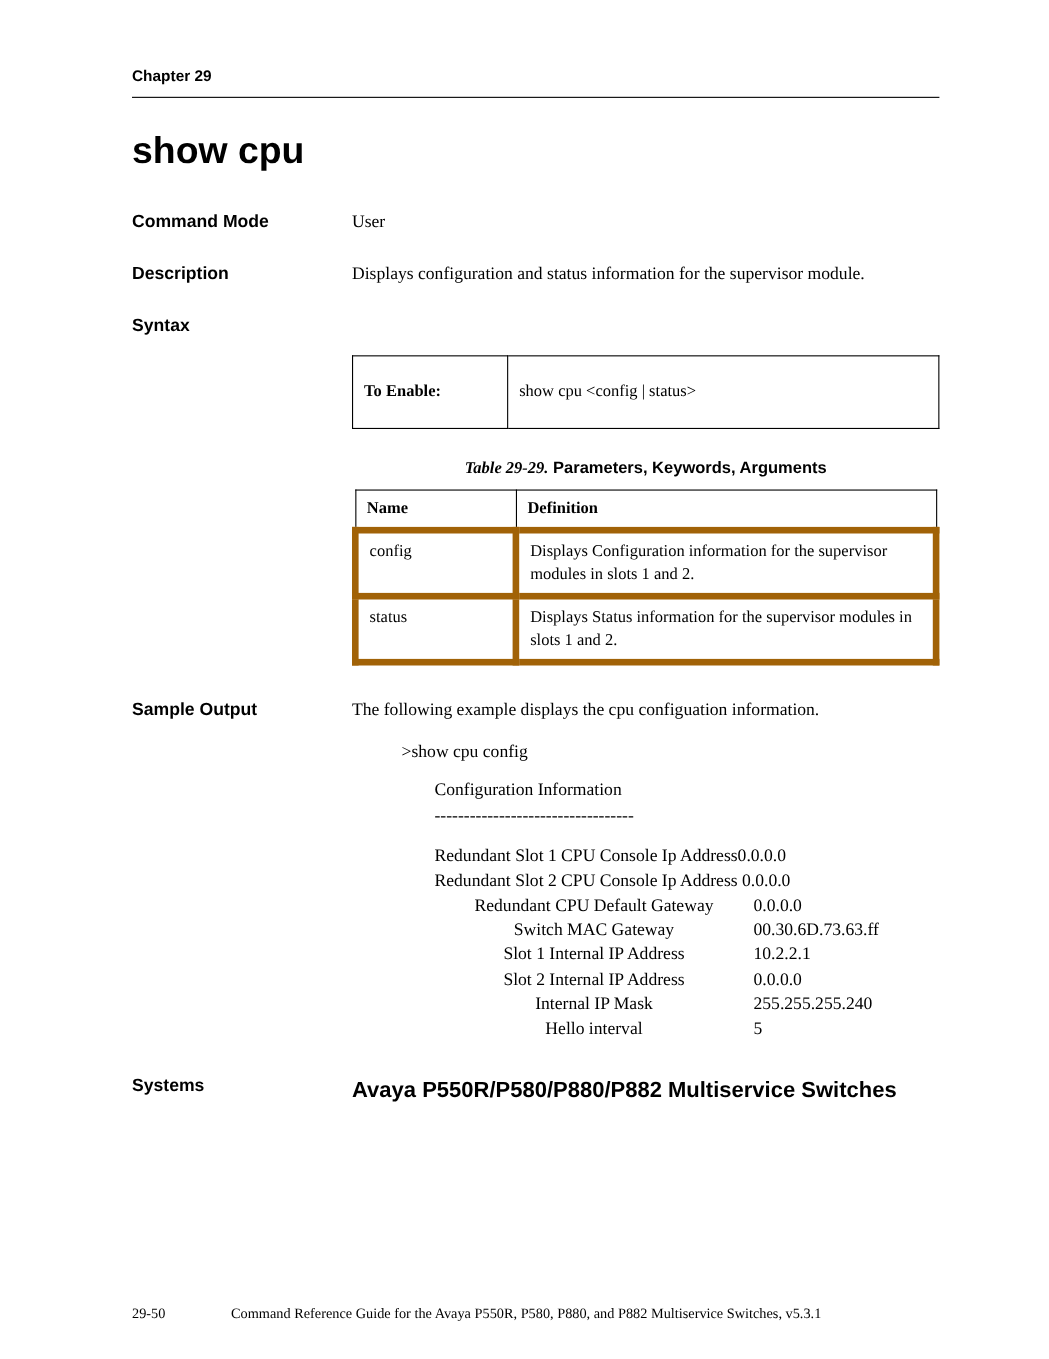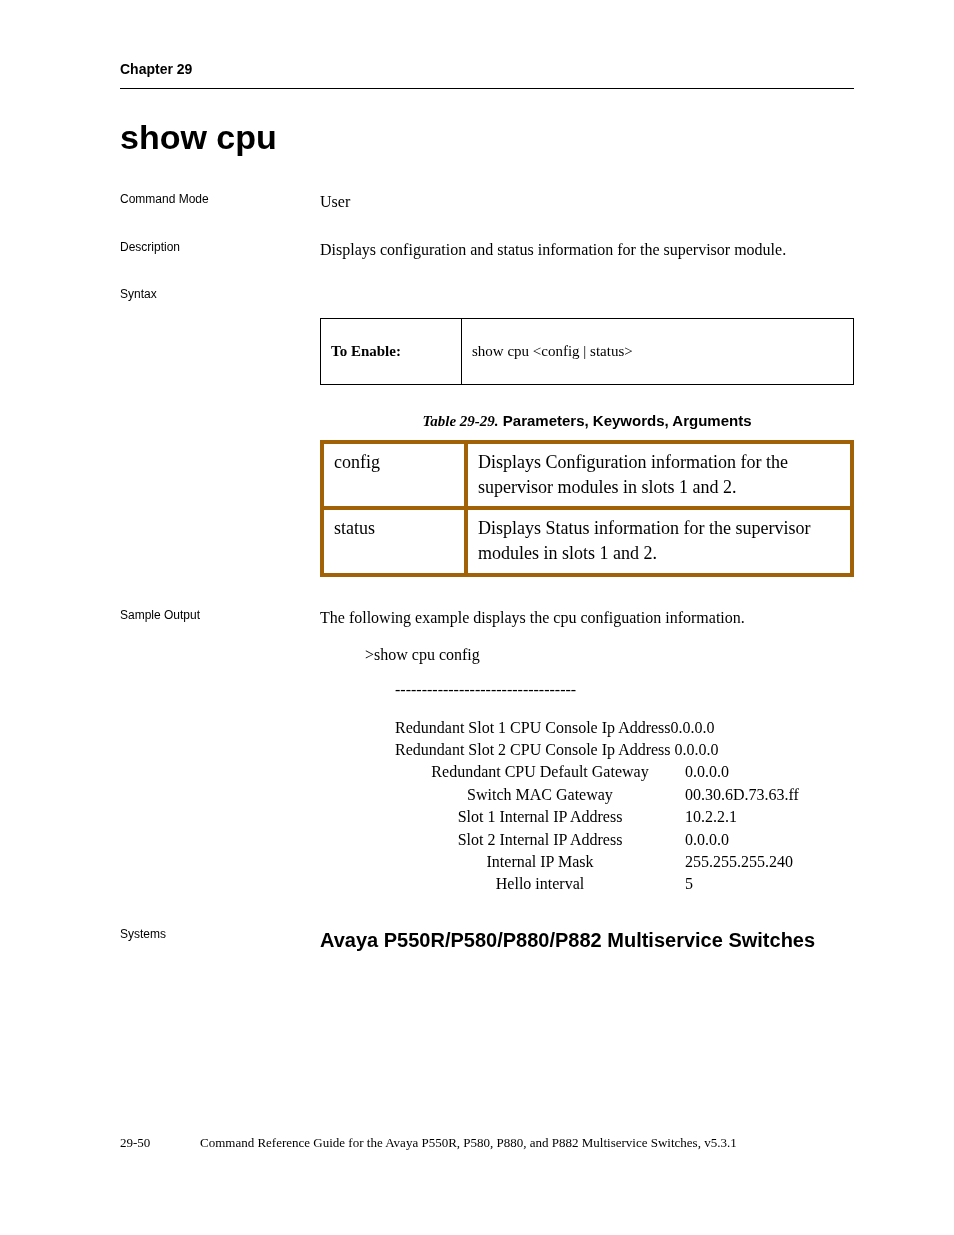--- a/index.html
+++ b/index.html
@@ -30,22 +30,22 @@
   }
   .row {
     display: flex;
     align-items: flex-start;
     margin-bottom: 25px;
   }
   .label-col {
     width: 200px;
     flex-shrink: 0;
     font-family: Arial, sans-serif;
-    font-weight: normal;
-    font-size: 12px;
+    font-weight: bold;
+    font-size: 16px;
   }
   .content-col {
     flex: 1;
     font-size: 16px;
   }
   table.syntax-table {
     border-collapse: collapse;
     width: 100%;
     margin-top: 0;
     margin-bottom: 25px;
@@ -80,23 +80,23 @@
   }
   table.param-table th {
     border: 1px solid #000;
     padding: 6px 10px;
     text-align: left;
     font-weight: bold;
     font-size: 15px;
     font-family: Georgia, serif;
   }
   table.param-table td {
-    border: 4px solid #a16207;
+    border: 6px solid #a16207;
     padding: 6px 10px;
-    font-size: 18px;
+    font-size: 15px;
     vertical-align: top;
   }
   table.param-table td.name-col {
     width: 120px;
   }
   .sample-block {
     margin-left: 45px;
     margin-top: 15px;
   }
   .sample-block .prompt {
@@ -122,20 +122,21 @@
   .systems-text {
     font-family: Arial, sans-serif;
     font-weight: bold;
     font-size: 20px;
   }
   .footer {
     display: flex;
     justify-content: space-between;
     font-size: 13px;
     margin-top: 180px;
+    gap: 10px;
   }
   .footer .page-num {
     width: 80px;
   }
   .footer .footer-text {
     flex: 1;
     text-align: left;
   }
 </style>
 </head>
@@ -171,38 +172,43 @@
   </tbody>
     </table>
 
   <div class="table-caption">
     <span class="italic">Table 29-29.</span>
     <span class="bold">Parameters, Keywords, Arguments</span>
   </div>
 
   <table class="param-table">
     <tbody>
+        <tr>
+      <th>Name</th>
+      <th>Definition</th>
+    </tr>
     <tr>
       <td class="name-col">config</td>
       <td>Displays Configuration information for the supervisor modules in slots 1 and 2.</td>
     </tr>
     <tr>
       <td class="name-col">status</td>
       <td>Displays Status information for the supervisor modules in slots 1 and 2.</td>
     </tr>
   </tbody>
     </table>
 </div>
 
 <div class="row">
   <div class="label-col">Sample Output</div>
   <div class="content-col">
     <div>The following example displays the cpu configuation information.</div>
     <div class="sample-block">
       <div class="prompt">&gt;show cpu config</div>
+      <div class="title-line">Configuration Information</div>
       <div class="dash-line">----------------------------------</div>
       <div class="kv" id="kv-list">
           <div class="kv-row">
             <span>Redundant Slot 1 CPU Console Ip Address0.0.0.0</span>
           </div>
           <div class="kv-row">
             <span>Redundant Slot 2 CPU Console Ip Address 0.0.0.0</span>
           </div>
           <div class="kv-row">
             <span class="kv-key">Redundant CPU Default Gateway</span>

